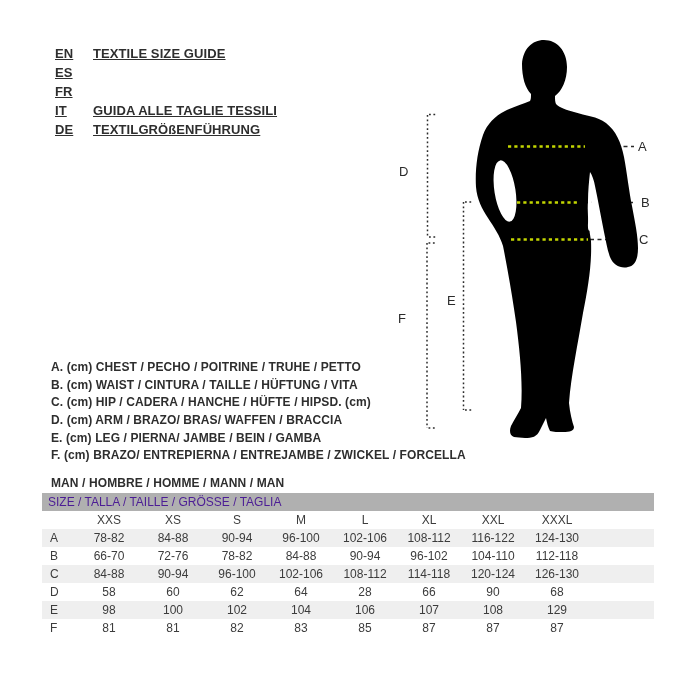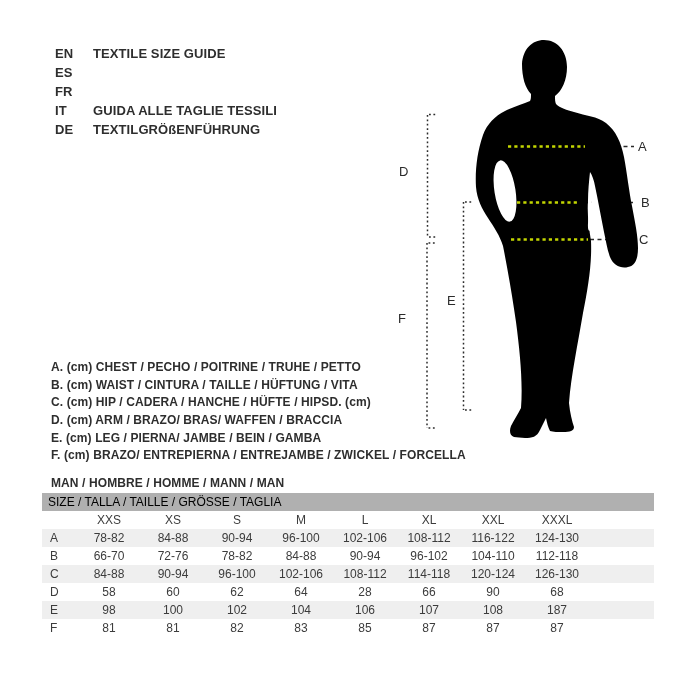--- a/index.html
+++ b/index.html
@@ -2,34 +2,34 @@
 <html><head>
 <meta charset="utf-8">
 <style>
   html,body{margin:0;padding:0;}
   body{
     width:700px;height:700px;position:relative;background:#ffffff;
     font-family:"Liberation Sans",sans-serif;color:#2e2e2e;overflow:hidden;
   }
   
   .lang-block{position:absolute;left:55px;top:44px;font-size:13px;font-weight:700;letter-spacing:.1px;}
-  .lang-row{display:flex;height:19px;line-height:19px;white-space:nowrap;}
+  .lang-row{display:flex;height:19px;line-height:19px;white-space:nowrap;text-decoration:underline;}
   .lang-code{width:38px;flex:0 0 38px;}
   
   .legend{position:absolute;left:51px;top:359px;font-size:12px;font-weight:700;letter-spacing:.1px;}
   .legend-line{height:17.7px;line-height:17.7px;white-space:nowrap;}
   .gender-line{margin-top:9px;height:18px;line-height:18px;white-space:nowrap;}
   
   .figure-svg{position:absolute;left:0;top:0;}
   .marker-label{font-family:"Liberation Sans",sans-serif;font-size:13px;fill:#2b2b2b;}
   
   .size-table-wrap{position:absolute;left:42px;top:493px;width:612px;}
   .size-table-header{
     background:#b0b0b0;height:18px;line-height:18px;padding-left:6px;
-    font-size:12px;font-weight:400;color:#000000;white-space:nowrap;
+    font-size:12px;font-weight:400;color:#4c1d95;white-space:nowrap;
   }
   table.size-table{border-collapse:collapse;table-layout:fixed;width:612px;}
   .size-table th,.size-table td{
     font-weight:400;height:18px;line-height:18px;padding:0;margin:0;
     text-align:center;font-size:12px;color:#3c3c3c;white-space:nowrap;
   }
   .size-table tbody th{text-align:left;padding-left:8px;}
   .size-table tr.stripe{background:#efefef;}
 </style>
 </head>
@@ -222,21 +222,21 @@
       </tr>
       <tr class="stripe">
         <th>E</th>
         <td>98</td>
         <td>100</td>
         <td>102</td>
         <td>104</td>
         <td>106</td>
         <td>107</td>
         <td>108</td>
-        <td>187</td>
+        <td>129</td>
         <td></td>
       </tr>
       <tr>
         <th>F</th>
         <td>81</td>
         <td>81</td>
         <td>82</td>
         <td>83</td>
         <td>85</td>
         <td>87</td>

